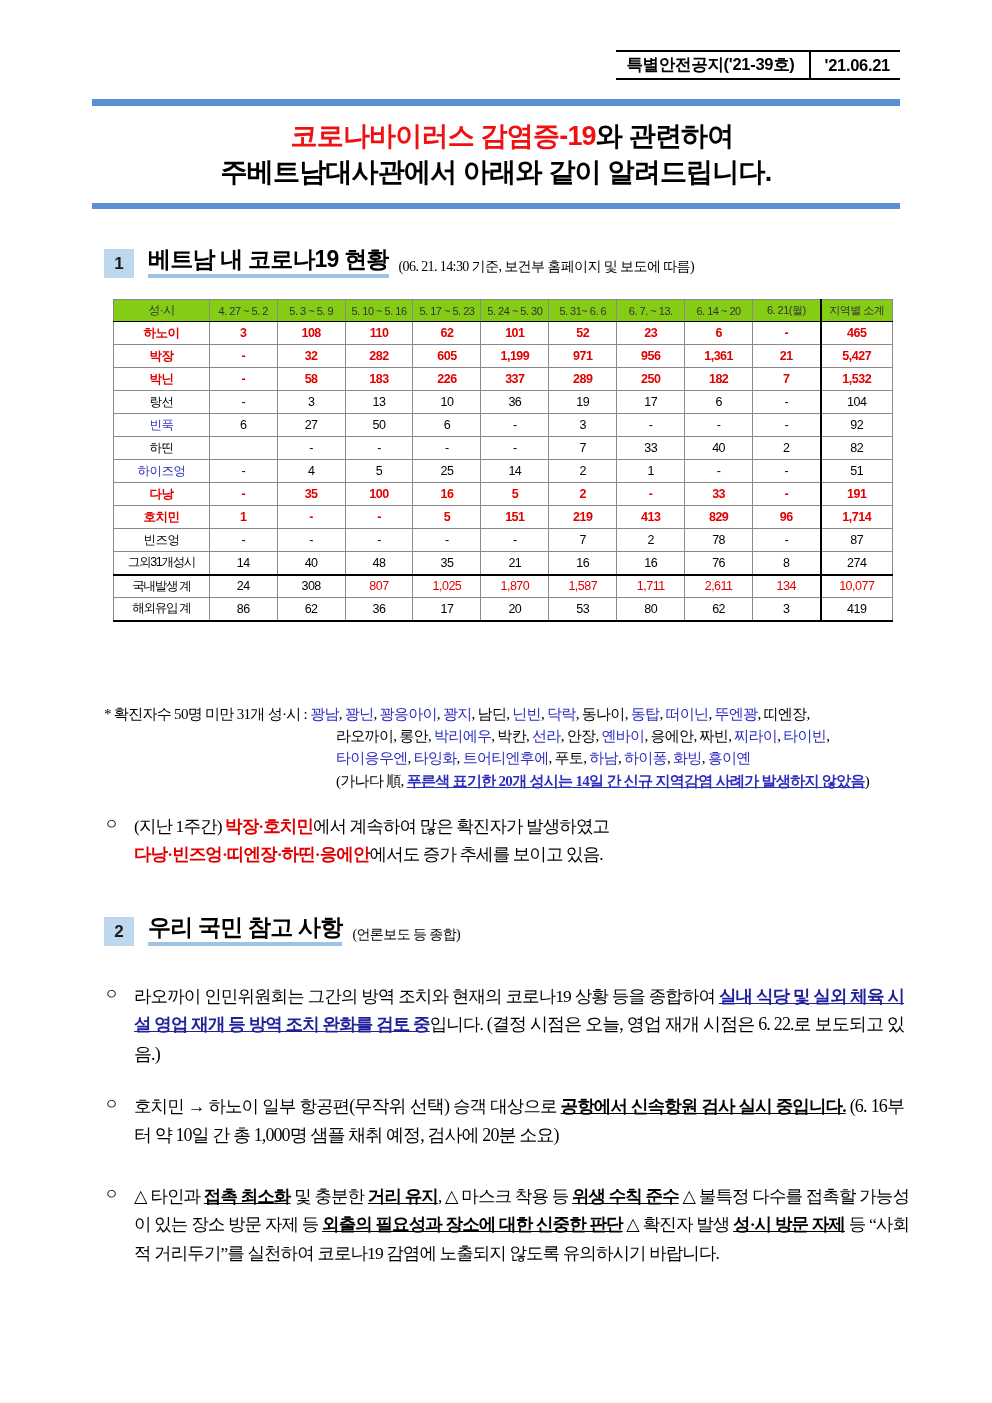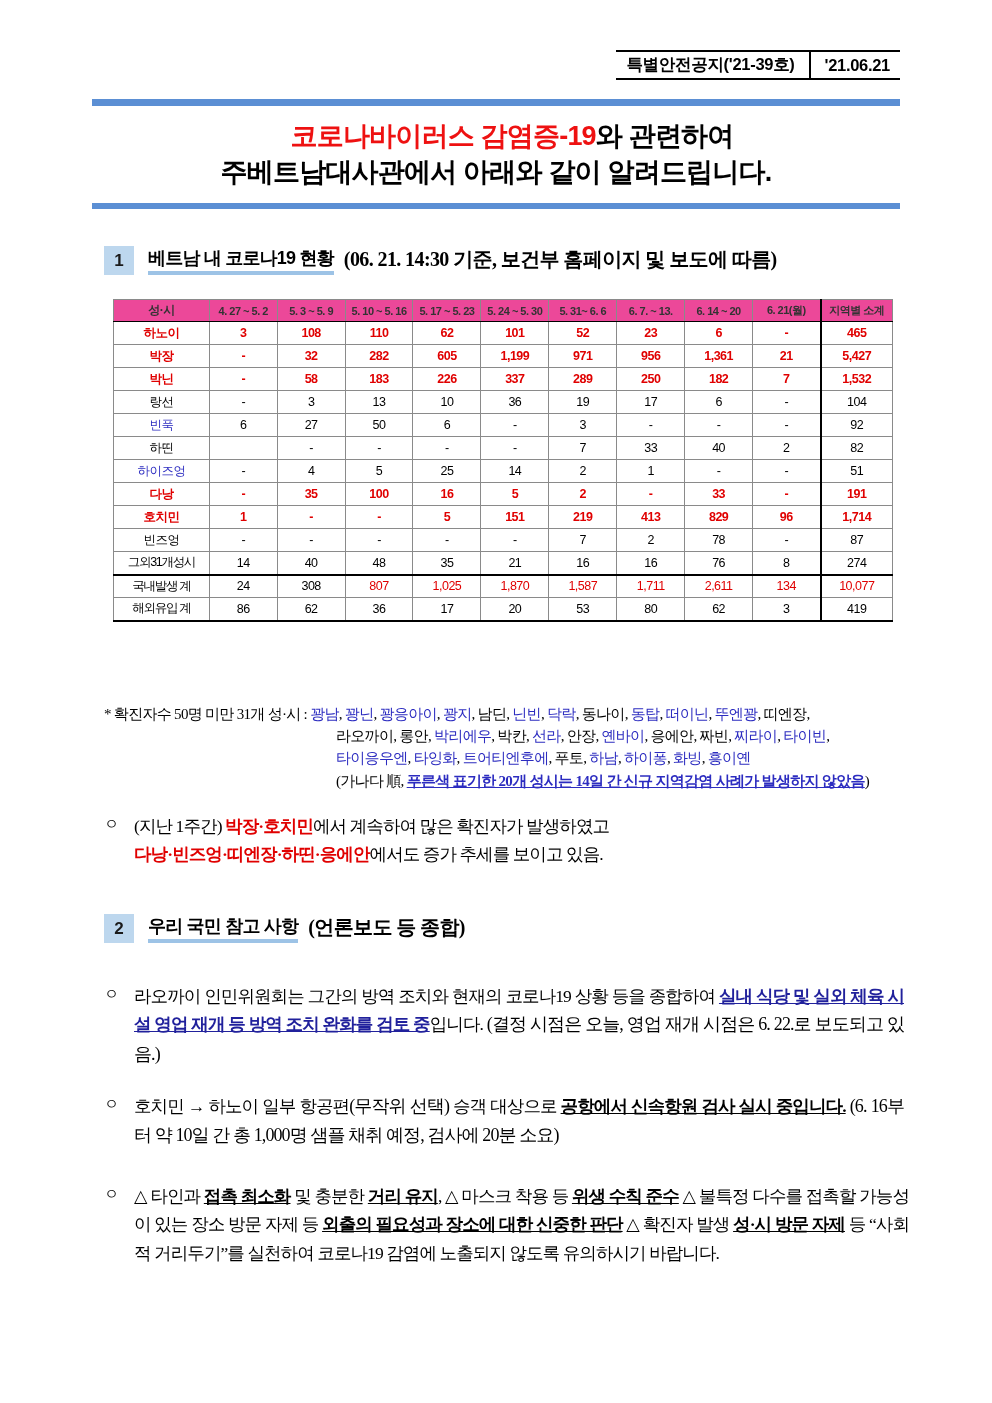--- a/index.html
+++ b/index.html
@@ -48,39 +48,39 @@
   .sec-num {
     width:30px; height:29px; background:#bdd7ee;
     display:flex; align-items:center; justify-content:center;
     font-family:"Liberation Sans","DejaVu Sans",sans-serif;
     font-weight:bold; font-size:17px; color:#1a1a1a;
     border:0;
   }
   .sec-title-wrap { margin-left:14px; border-bottom:4px solid #9dc3e6; padding-bottom:2px; }
   .sec-title {
     font-family:"Liberation Sans","DejaVu Sans",sans-serif;
-    font-weight:bold; font-size:18px; letter-spacing:-0.8px; color:#000;
+    font-weight:bold; font-size:23px; letter-spacing:-0.8px; color:#000;
     white-space:nowrap; line-height:1.15;
   }
   .sec-note {
-    margin-left:10px; font-size:20px; color:#000; white-space:nowrap;
-    letter-spacing:-0.6px; padding-bottom:2px;font-weight:bold;
+    margin-left:10px; font-size:14px; color:#000; white-space:nowrap;
+    letter-spacing:-0.6px; padding-bottom:2px;
   }
 
   
   .tbl-wrap { position:absolute; left:113px; top:299px; width:780px; }
   table.covid { border-collapse:collapse; width:780px;
     font-family:"Liberation Sans","DejaVu Sans",sans-serif; }
   table.covid th, table.covid td {
     border:1px solid #8a8a8a;
     text-align:center; vertical-align:middle;
     padding:1px 2px; height:23px; font-size:12.5px; letter-spacing:-0.5px;
   }
   table.covid thead th {
-    background:#ec4899; font-weight:bold; font-size:11px; color:#333;
+    background:#84cc16; font-weight:normal; font-size:11px; color:#333;
     height:22px; border-bottom:1.5px solid #000;
   }
   table.covid thead th.c0 { font-size:12px; }
   table.covid col.c0 { width:96px; }
   table.covid col.cw { width:68px; }
   table.covid col.clast { width:72px; }
   td.name { font-size:14px; letter-spacing:-1px; }
   td.name.small { font-size:12.5px; letter-spacing:-1.3px; }
   tr.red td { color:#e00000; font-weight:bold; }
   tr.blue td.name { color:#2c2cc0; }

